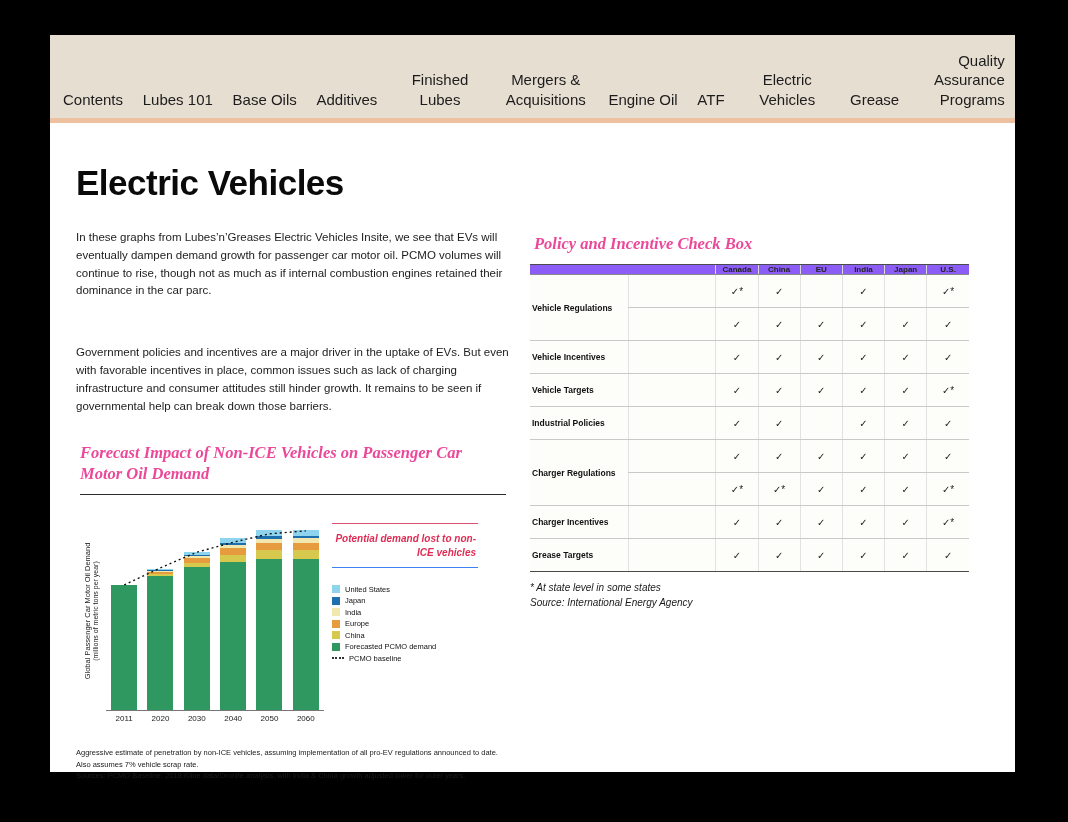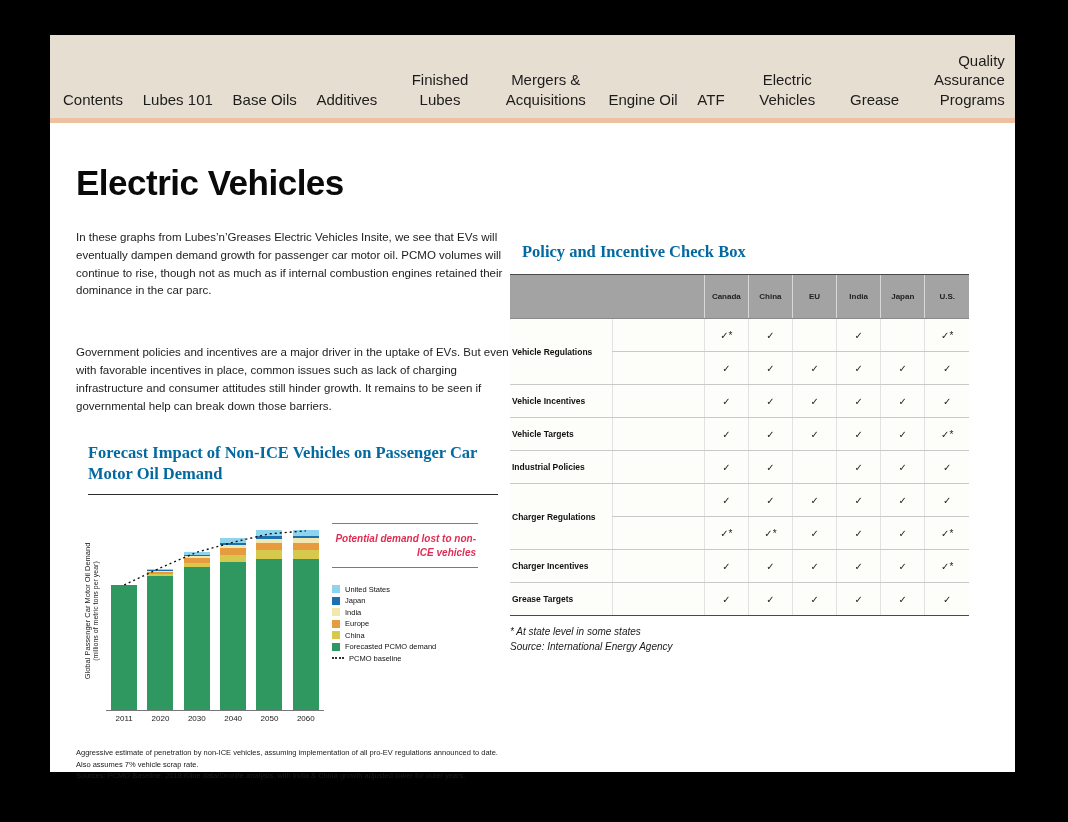--- a/index.html
+++ b/index.html
@@ -23,29 +23,29 @@
     max-width: 86px; cursor: pointer;
   }
   .nav-item:first-child { text-align: left; }
   .nav-item:last-child { text-align: right; }
   
   .content { padding: 0 46px 0 26px; }
   h1.page-title {
     font-size: 35px; font-weight: bold; letter-spacing: -0.5px;
     margin: 40px 0 26px 0; color: #0a0a0a;
   }
-  .cols { display: flex; }
+  .cols { display: flex; gap: 20px; }
   .col-left { width: 434px; flex: none; }
   .col-right { flex: 1; min-width: 0; }
   .para { font-size: 11.5px; line-height: 1.55; color: #1c1c1c; }
   .para1 { margin: 0 0 44px 0; }
   .para2 { margin: 0; }
   .section-head {
     font-family: "Liberation Serif", serif; font-weight: bold;
-    font-size: 16.5px; line-height: 1.3; color: #0369a1; margin: 12px;
+    font-size: 16.5px; line-height: 1.3; color: #ec4899; margin: 4px; font-style: italic;
   }
   .left-head { margin-top: 26px; border-bottom: 1.5px solid #2b2b2b; padding-bottom: 10px; }
   
   .chart-flex { display: flex; margin-top: 16px; }
   .yaxis { width: 30px; height: 200px; position: relative; flex: none; }
   .yaxis-inner {
     position: absolute; top: 50%; left: 50%;
     transform: translate(-50%,-50%) rotate(-90deg);
     text-align: center; color: #222;
   }
@@ -71,22 +71,22 @@
   }
   .legend { margin-top: 14px; }
   .legend-item { display: flex; align-items: center; gap: 5px; font-size: 7.5px; margin: 2.5px 0; color: #111; }
   .swatch { width: 8px; height: 8px; flex: none; }
   .swatch-dots { width: 12px; height: 0; border-top: 2px dotted #333; }
   .chart-foot { margin-top: 24px; font-size: 7.5px; line-height: 1.5; color: #1a1a1a; }
   
   .policy-table { width: 100%; border-collapse: collapse; margin-top: 10px; background: #fdfdfa; }
   .policy-table thead th {
     font-size: 8px; font-weight: bold; color: #222; text-align: center;
-    padding: 17px 2px; border-top: 1.5px solid #4a4a4a; border-bottom: 1px solid #8a8a8a;
-    background: #a3a3a3;
+    padding: 0 2px; border-top: 1.5px solid #4a4a4a; border-bottom: 1px solid #8a8a8a;
+    background: #8b5cf6;
   }
   .policy-table th.corner { width: 185px; }
   .policy-table th.col-head { width: 42px; border-left: 1px solid #d8d8d8; }
   .policy-table tbody th.row-label {
     width: 98px; font-size: 8.5px; font-weight: bold; color: #111; text-align: left;
     padding: 2px 2px; border-bottom: 1px solid #c9c9c9; vertical-align: middle;
   }
   .policy-table td.spacer { width: 87px; border-bottom: 1px solid #c9c9c9; border-left: 1px solid #e2e2e2; }
   .policy-table td.check {
     height: 33px; text-align: center; vertical-align: middle; font-size: 10px; color: #1d1d1d;

